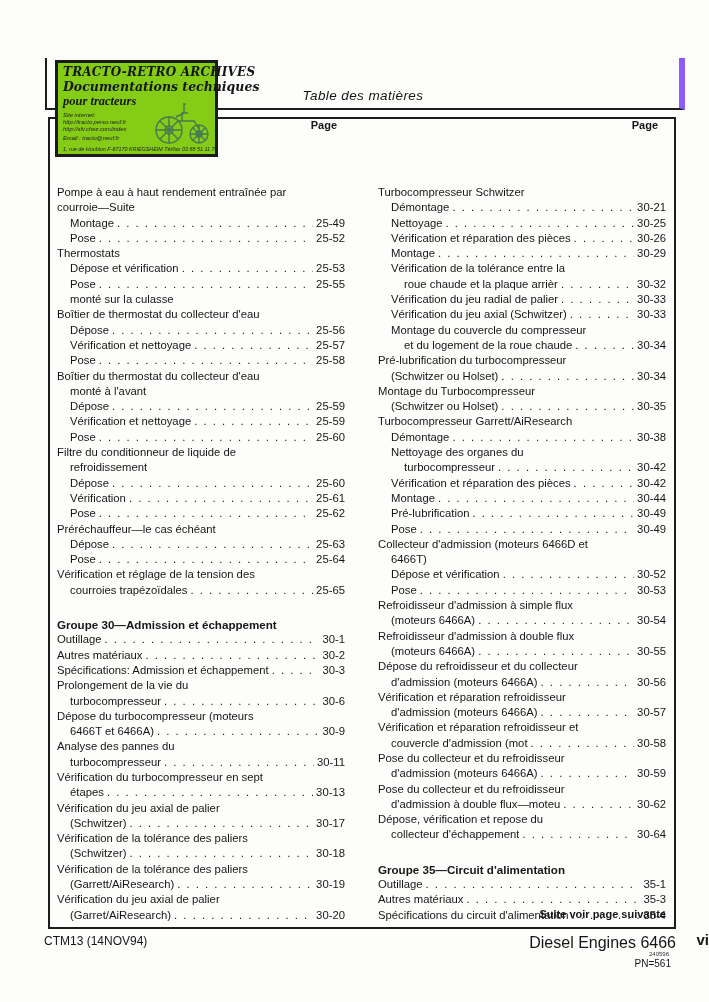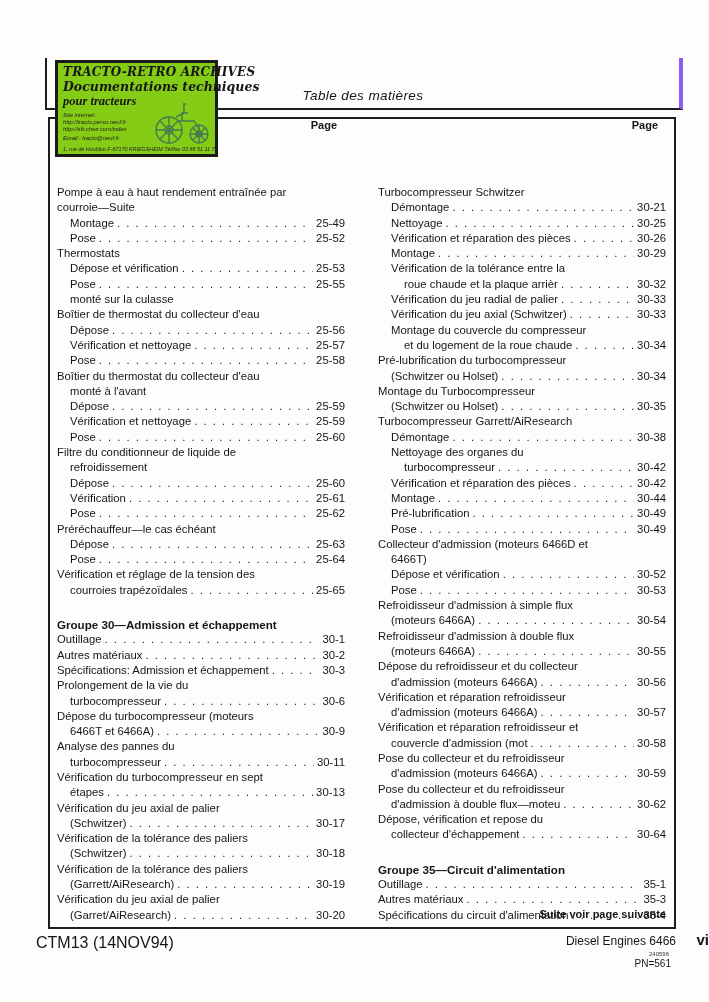--- a/index.html
+++ b/index.html
@@ -7,21 +7,21 @@
     width:709px;height:1002px;position:relative;
     background:#fdfdfc;color:#161616;
     font-family:"Liberation Sans", sans-serif;
     overflow:hidden;
   }
   .page{position:absolute;inset:0;}
 
   
   .header-band{
     position:absolute;left:45px;top:58px;width:632px;height:50px;
-    border-left:2px solid #1d1d1d;border-right:4px solid #8b5cf6;border-bottom:2px solid #1d1d1d;
+    border-left:2px solid #1d1d1d;border-right:6px solid #8b5cf6;border-bottom:2px solid #1d1d1d;
     display:flex;align-items:flex-end;justify-content:center;
   }
   .doc-title{
     font-style:italic;font-size:13.5px;letter-spacing:.4px;
     padding-bottom:5px;
   }
 
   
   .stamp{
     position:absolute;left:55px;top:60px;width:163px;height:97px;
@@ -57,23 +57,23 @@
   .leader::after{content:". . . . . . . . . . . . . . . . . . . . . . . . . . . . . . . . . . . . . . . . . . . . .";letter-spacing:1.5px;}
   .p{flex:0 0 auto;}
   .spacer{height:19px;}
 
   .continuation{
     position:absolute;right:8px;bottom:7px;
     font-weight:bold;font-size:11px;
   }
 
   
-  .footer-left{position:absolute;left:36px;top:934px;font-size:16px;}
+  .footer-left{position:absolute;left:44px;top:934px;font-size:12px;}
   .footer-center{position:absolute;left:0;right:0;top:931px;text-align:right;font-weight:bold;font-size:15px;}
-  .footer-right{position:absolute;right:33px;top:934px;font-size:12px;text-align:right;}
+  .footer-right{position:absolute;right:33px;top:934px;font-size:16px;text-align:right;}
   .footer-small1{position:absolute;right:40px;top:951px;font-size:6px;text-align:right;color:#333;}
   .footer-small2{position:absolute;right:38px;top:958px;font-size:10px;text-align:right;}
 </style>
 </head>
 <body>
 
 <div class="page">
 
   <div class="header-band">
     <div class="doc-title">Table des matières</div>

